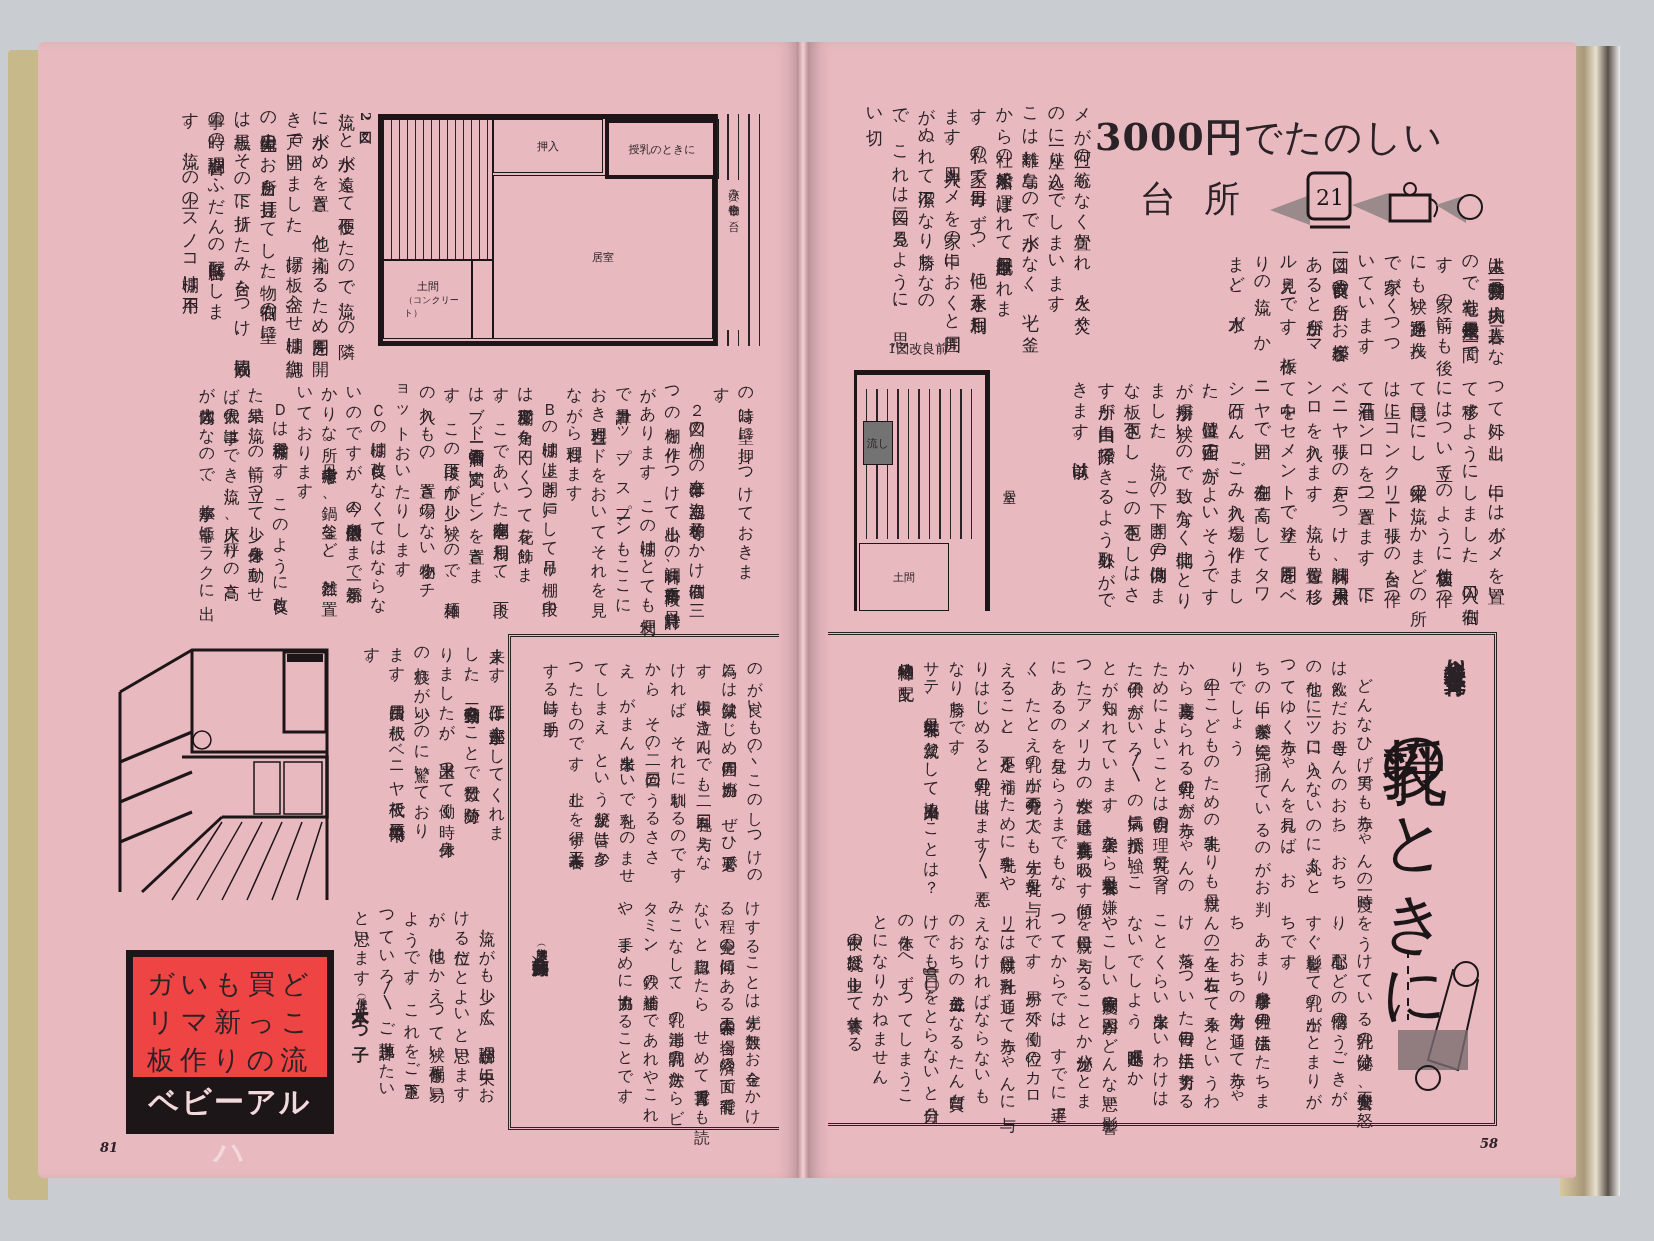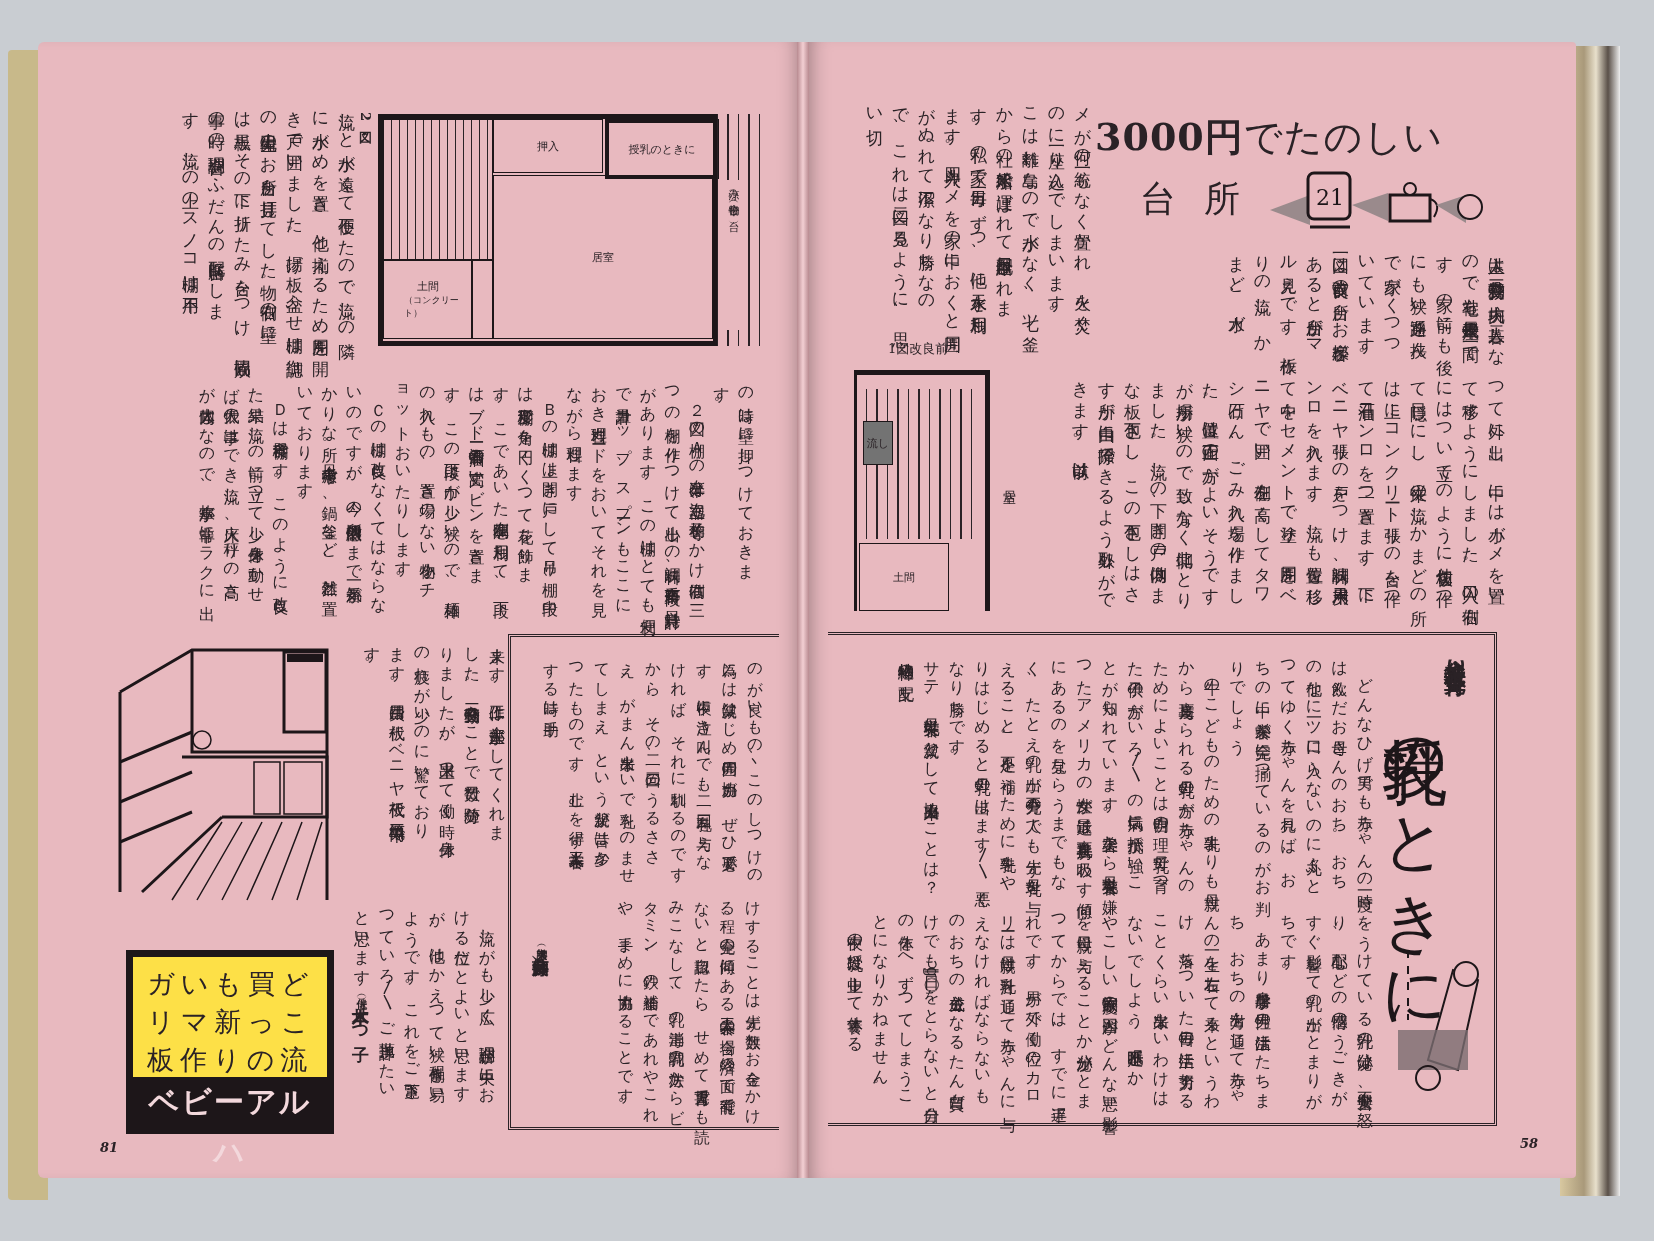--- a/index.html
+++ b/index.html
@@ -13,21 +13,21 @@
   .gutter{position:absolute;left:797px;top:42px;width:12px;height:1136px;background:linear-gradient(90deg,#b88a90,#f3cfd3,#b88a90);}
   .vcol{position:absolute;writing-mode:vertical-rl;font-size:17px;line-height:26px;letter-spacing:1px;white-space:pre-wrap;}
   .cap{position:absolute;font-size:13px;font-weight:bold;}
   .plan{position:absolute;border:5px solid #1d1619;background:#e8b9bf;}
   .plan .cell{position:absolute;border:1.5px solid #1d1619;font-size:11px;display:flex;align-items:center;justify-content:center;}
   .stripes{background:repeating-linear-gradient(90deg,transparent 0 9px,#2a2226 9px 10.5px);}
   .title-main{position:absolute;left:1095px;top:112px;font-size:38px;font-weight:bold;letter-spacing:1px;white-space:nowrap;}
   .title-main .en{font-family:"DejaVu Serif",serif;font-weight:900;margin-top:41px;}
   .title-sub{position:absolute;left:1140px;top:175px;font-size:36px;letter-spacing:28px;white-space:nowrap;}
   .box{position:absolute;border:3px double #2a2226;}
-  .ad{position:absolute;left:126px;top:950px;width:194px;height:170px;border:7px solid #1d1619;background:#fde047;}
+  .ad{position:absolute;left:126px;top:950px;width:194px;height:170px;border:7px solid #1d1619;background:#ef4444;}
   .ad .rows{padding:8px 10px 0 14px;font-family:"DejaVu Sans","Liberation Sans",sans-serif;font-size:27px;line-height:38px;letter-spacing:6px;}
   .ad .brand{position:absolute;left:0;right:0;bottom:0;height:50px;background:#1d1619;color:#f3d8dc;font-family:"DejaVu Sans",sans-serif;font-weight:bold;font-size:30px;text-align:center;line-height:50px;letter-spacing:2px;}
   .pgnum{position:absolute;font-size:13px;font-style:italic;font-weight:bold;}
   .series{position:absolute;writing-mode:vertical-rl;font-family:"DejaVu Sans",sans-serif;font-size:22px;font-weight:bold;letter-spacing:2px;}
   .bigtitle{position:absolute;writing-mode:vertical-rl;font-family:"DejaVu Sans",sans-serif;font-size:64px;line-height:70px;letter-spacing:4px;color:#1d1619;}
   .sign{position:absolute;writing-mode:vertical-rl;font-size:15px;}
   .sign b{font-size:17px;}
   .draw{position:absolute;}
 </style>
 </head>
@@ -151,13 +151,13 @@
   <rect x="0" y="80" width="70" height="40" fill="#7a6d70" opacity=".8"></rect>
   <circle cx="30" cy="128" r="12" fill="none" stroke="#1d1619" stroke-width="2"></circle>
 </svg>
 <div class="vcol" style="left:838px;top:650px;height:250px;width:540px;font-size:16px;line-height:25.5px;">　どんなひげ男でも赤ちゃんの時一度は飲んだお母さんのおちゝ。おちゝの他なに一ツ口に入らないのに丸々ふとつてゆく赤ちゃんを見れば、おちゝの中に栄養が完全に揃つているのがお判りでしょう
 　牛のこどものための牛乳よりも母親から直接与えられる母乳の方が赤ちゃんのためによいことは自明の理。母乳で育つた子供の方がいろ〳〵の病気に抵抗が強いことが知られています。美容上から母乳栄養を嫌つたアメリカの女性が最近は直接乳房を吸わす傾向にあるのを見ならうまでもなく、たとえ乳の出が不充分の人でも先ず母乳を与えること。不足を補うために牛乳をやりはじめると母乳の出はます〳〵悪くなり勝ちです。
 サテ、母乳栄養に父親として協力出来ることは？　植物神経の支配</div>
 <div class="vcol" style="left:838px;top:904px;height:210px;width:540px;font-size:16px;line-height:25.5px;">をうけている乳汁の分泌は、不安興奮、怒り、心配などの感情のうごきがすぐ影響して乳の出がとまりがちです。
 　あまり身勝手な男性の生活はたちまち、おちゝの出方を通じて赤ちゃんの一生を左右して来るというわけ。落ちついた毎日の生活に努力することくらい出来ないわけはないでしよう。睡眠不足とか、やゝこしい家族制度の因習がどんな悪い影響を母親に与えることか分泌がとまつてからでは、すでに手遅れです。男が外で働く位のカロリーは母親は乳汁を通じて赤ちゃんに与えなければならないものおちゝの主成分となるたん白質だけでも一日一〇〇gをとらないと自分の体をへずつてしまうことになりかねません。
 　夜中の授乳は中止して休養する</div>
 
-<div class="pgnum" style="left:1480px;top:1136px;margin-left:40px;">58</div>
+<div class="pgnum" style="left:1480px;top:1136px;">58</div>
 
 </body></html>

